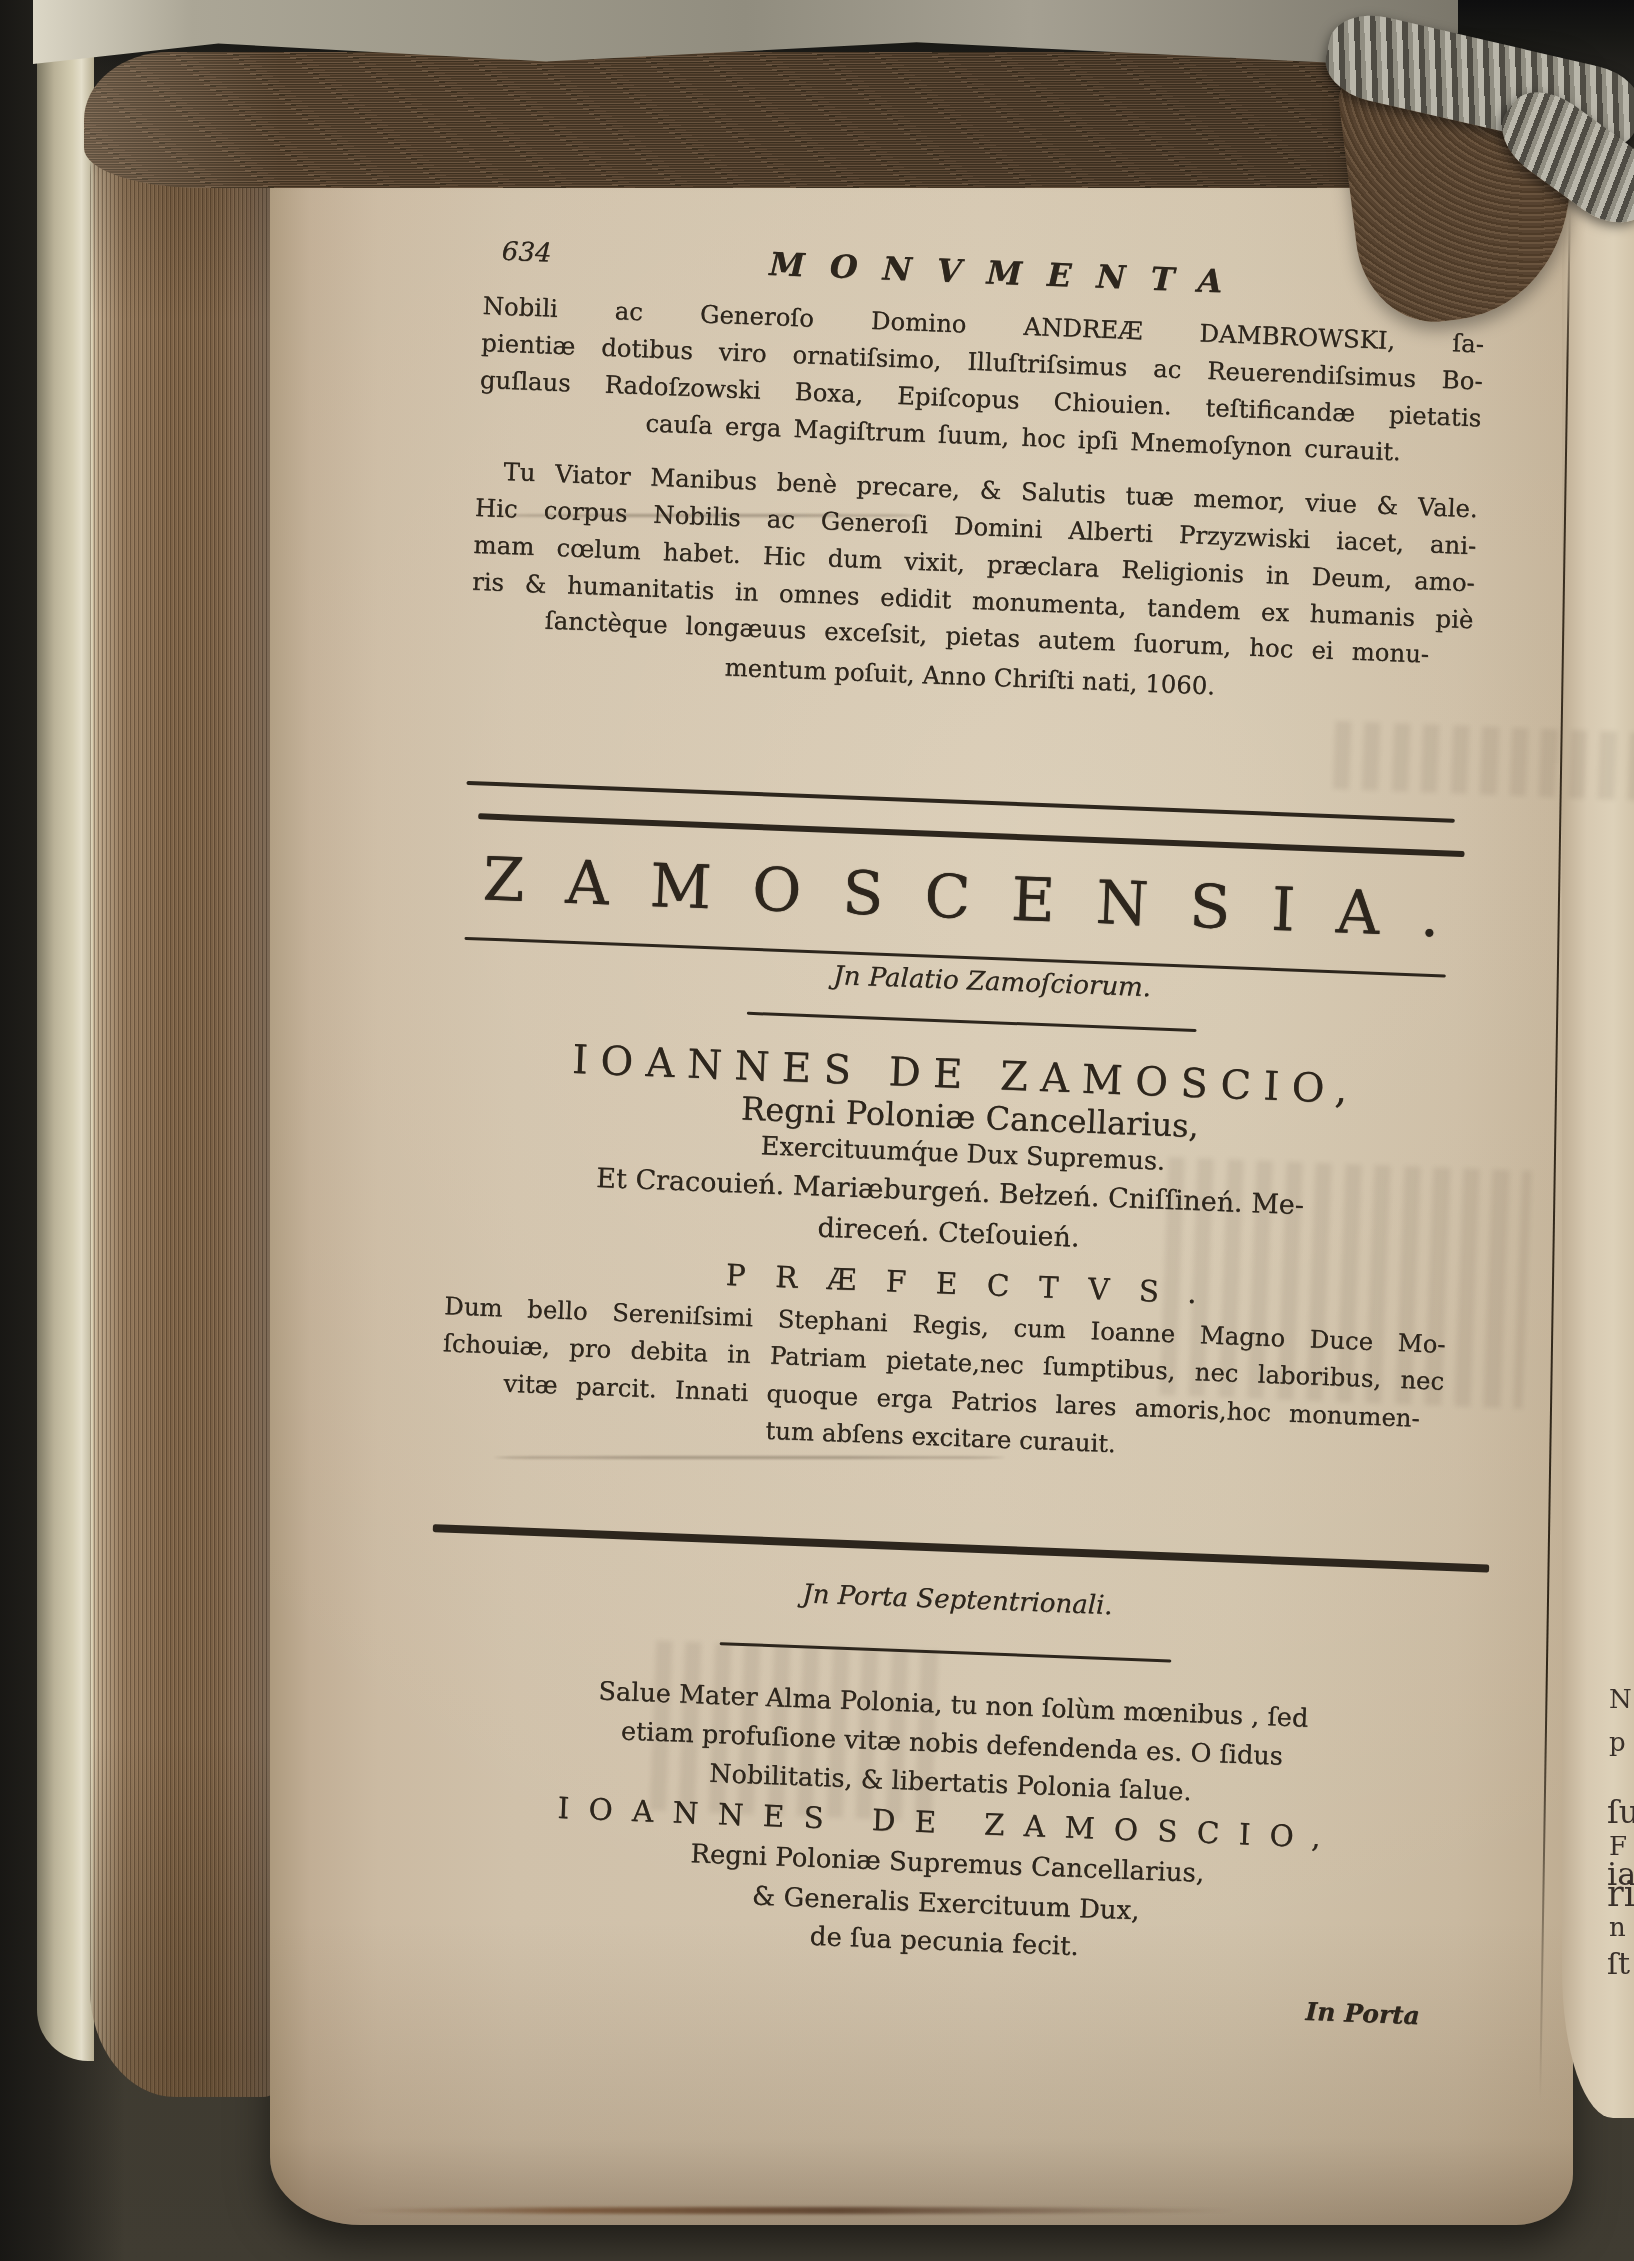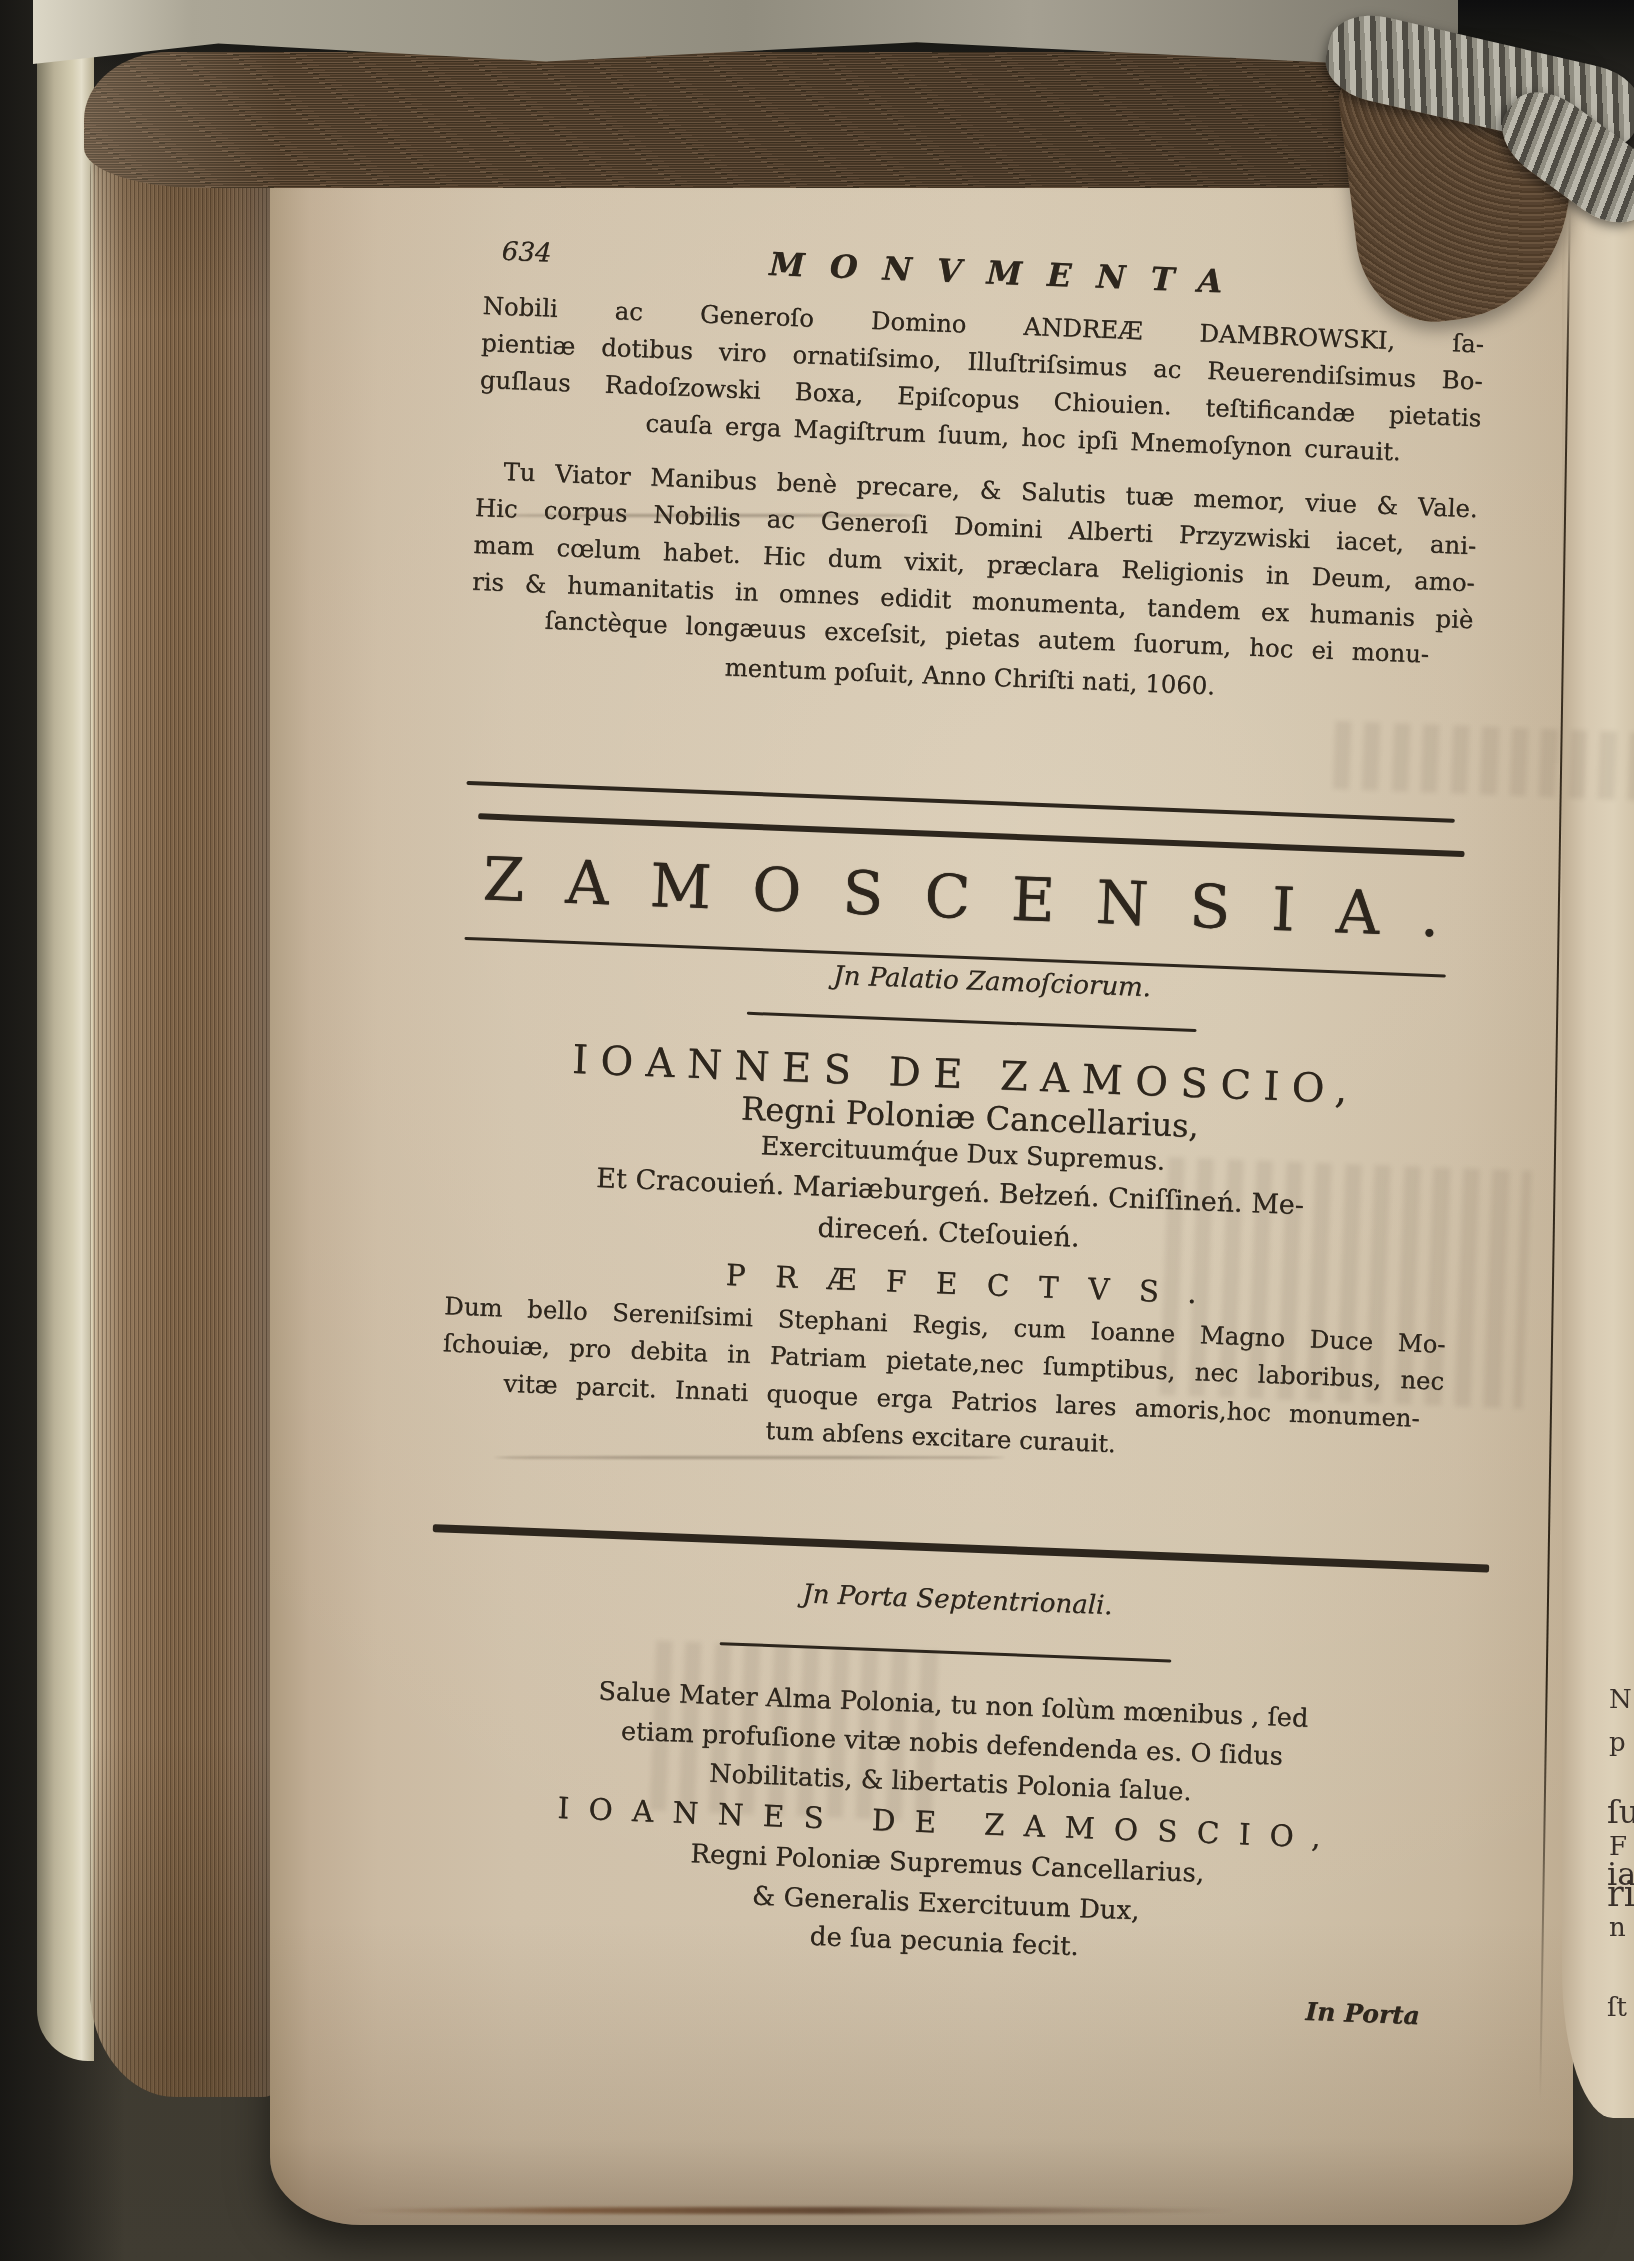--- a/index.html
+++ b/index.html
@@ -81,21 +81,21 @@
   <div id="fore-edge" class="abs"></div>
   <div id="page" class="abs"></div>
   <div id="right-sliver" class="abs">
     <span class="abs" style="left:47px;top:1496px;font-size:26px;color:#39302a">N</span>
     <span class="abs" style="left:47px;top:1539px;font-size:26px;color:#39302a">p</span>
     <span class="abs" style="left:45px;top:1667px;font-size:32px;color:#39302a">ia</span>
     <span class="abs" style="left:45px;top:1605px;font-size:32px;color:#39302a">ſu</span>
     <span class="abs" style="left:47px;top:1643px;font-size:26px;color:#39302a">F</span>
     <span class="abs" style="left:45px;top:1686px;font-size:35px;color:#39302a">ri</span>
     <span class="abs" style="left:47px;top:1724px;font-size:26px;color:#39302a">n</span>
-    <span class="abs" style="left:45px;top:1804px;font-size:26px;color:#39302a">ſt</span>
+    <span class="abs" style="left:45px;top:1758px;font-size:30px;color:#39302a">ſt</span>
   </div>
   <div id="gutter" class="abs"></div>
   <div id="top-edge" class="abs"></div>
   <div id="top-swirl" class="abs"></div>
   <div id="top-vellum" class="abs"></div>
   <div id="endband-a" class="abs endband"></div>
   <div id="endband-b" class="abs endband"></div>
   <div id="burn-line" class="abs"></div>
 
   <div class="abs ghost" style="left:1334px;top:727px;width:318px;height:68px"></div>

